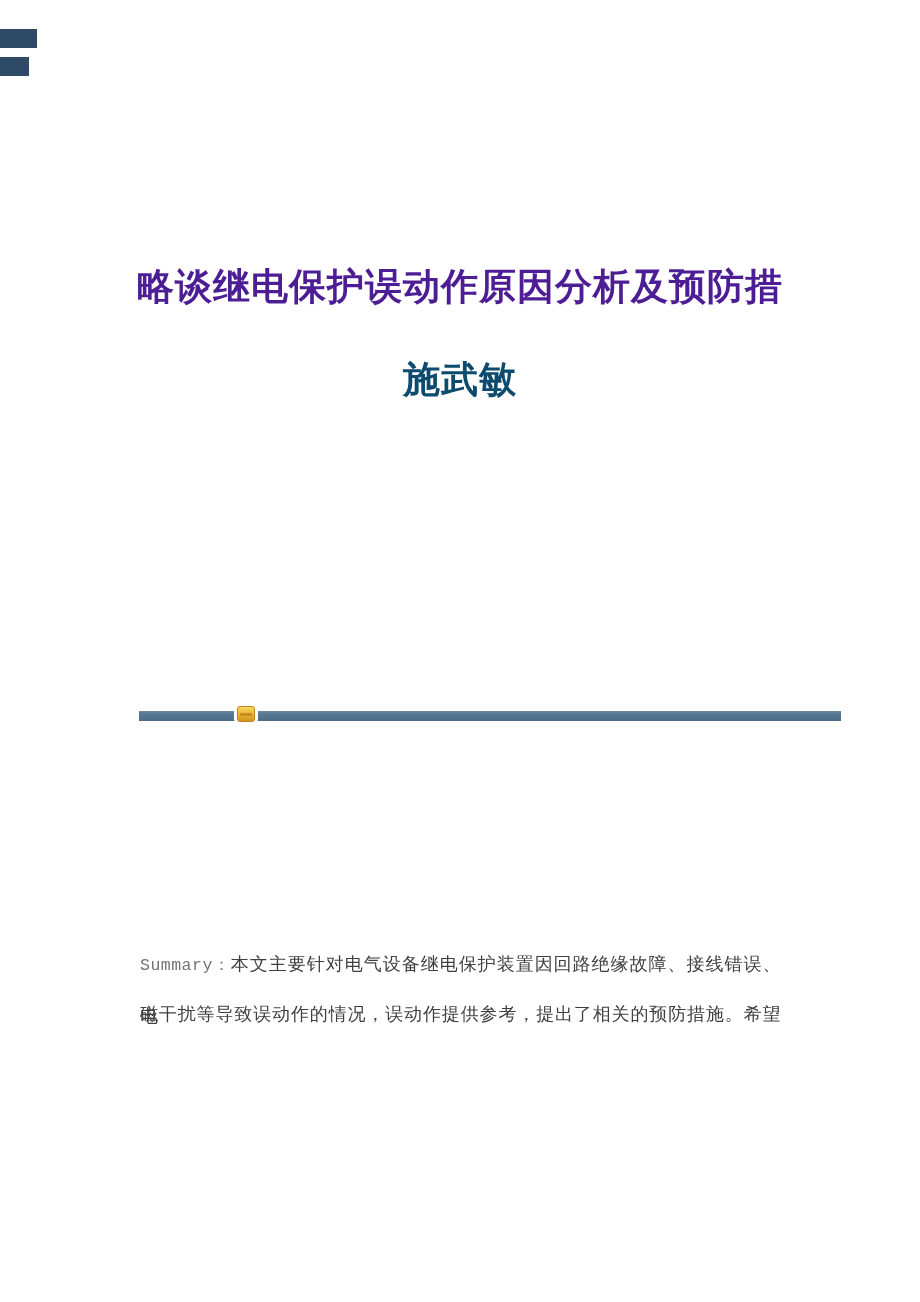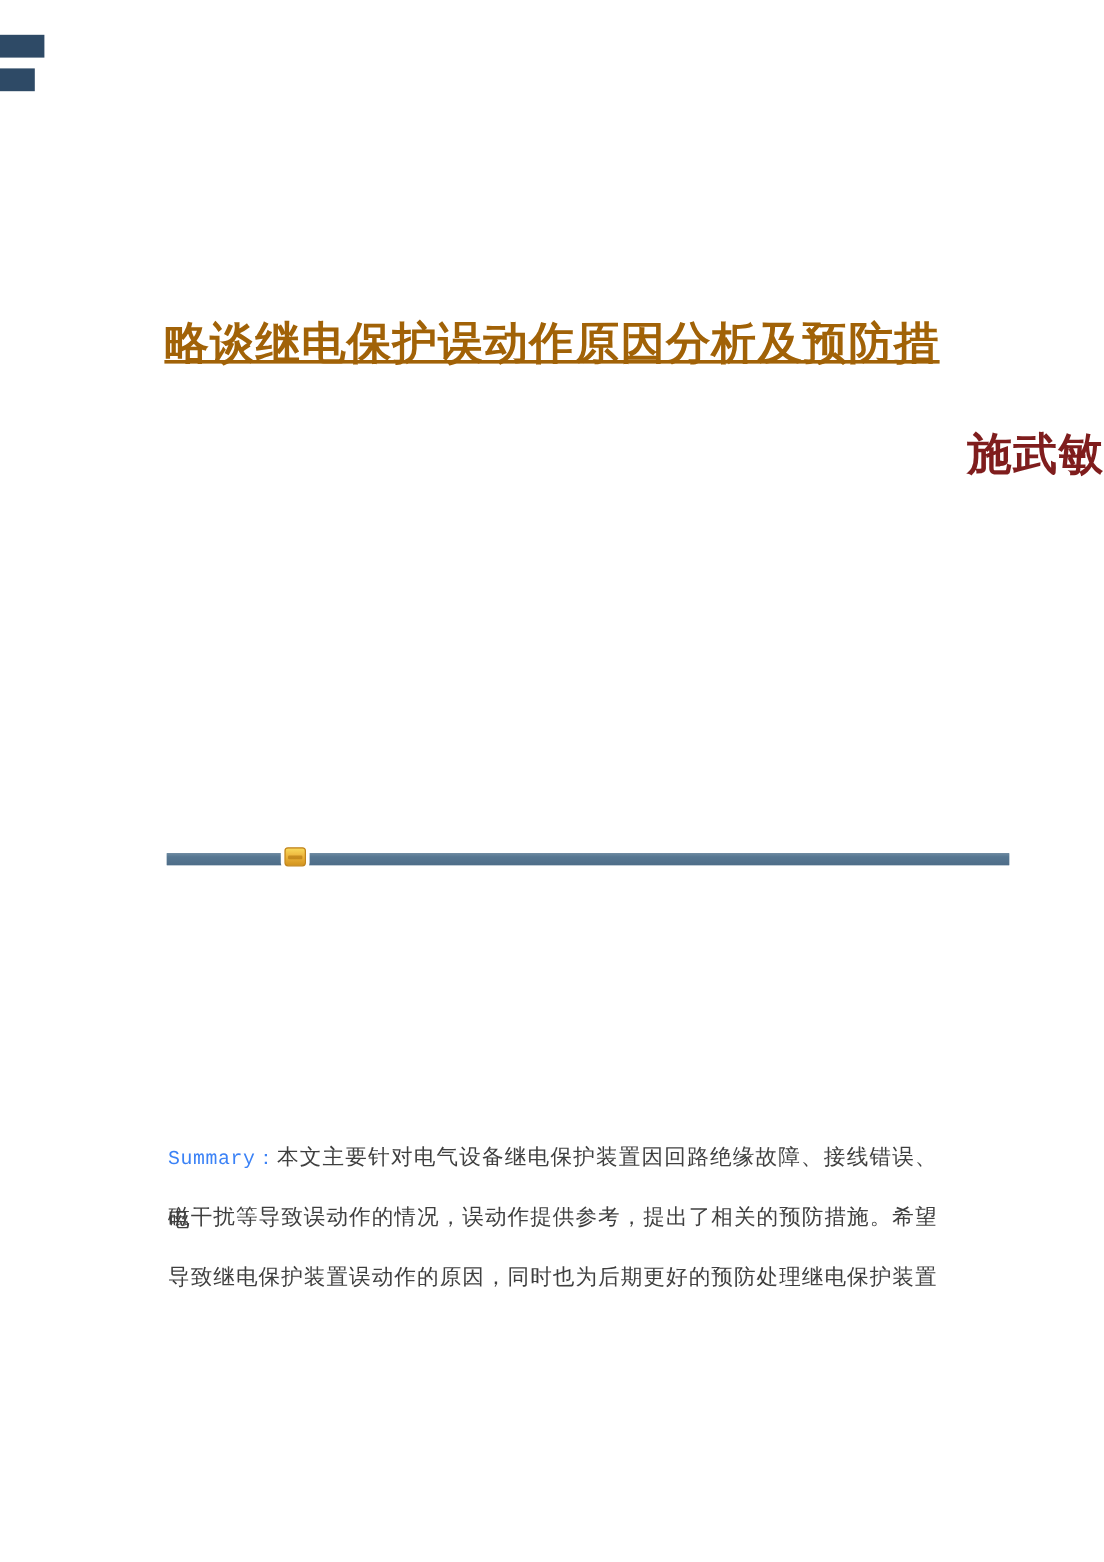--- a/index.html
+++ b/index.html
@@ -94,38 +94,37 @@
     font-family: "Liberation Serif", serif;
   }
   .summary-block p.just {
     white-space: normal;
     text-align: justify;
     text-align-last: justify;
   }
   .summary-label {
     font-family: "Liberation Mono", "DejaVu Sans Mono", monospace;
     font-size: 16.5px;
-    color: #3b82f6;
+    color: #737373;
   }
 </style>
 </head>
 <body>
 
 <div class="page">
 
   <div class="corner-bar bar1" style="background-color: rgb(46, 74, 102);"></div>
   <div class="corner-bar bar2" style="background-color: rgb(46, 74, 102);"></div>
 
-  <div class="title-line l1" style="color: #a16207; text-decoration: underline;">略谈继电保护误动作原因分析及预防措</div>
-  <div class="title-line l2" style="color: #7f1d1d; text-align: right;">施武敏</div>
+  <div class="title-line l1" style="color: #4c1d95;">略谈继电保护误动作原因分析及预防措</div>
+  <div class="title-line l2" style="color: #0c4a6e;">施武敏</div>
 
   <div class="divider-rule" style="background-color: rgb(87, 119, 146);"></div>
   <div class="divider-seal"></div>
 
   <div class="summary-block">
     <p class="just">
       <span class="summary-label">Summary：</span><span>本文主要针对电气设备继电保护装置因回路绝缘故障、接线错误、电</span>
     </p>
     <p class="just">磁干扰等导致误动作的情况，误动作提供参考，提出了相关的预防措施。希望</p>
-    <p class="just">导致继电保护装置误动作的原因，同时也为后期更好的预防处理继电保护装置</p>
   </div>
 
 </div>
 
 </body></html>

